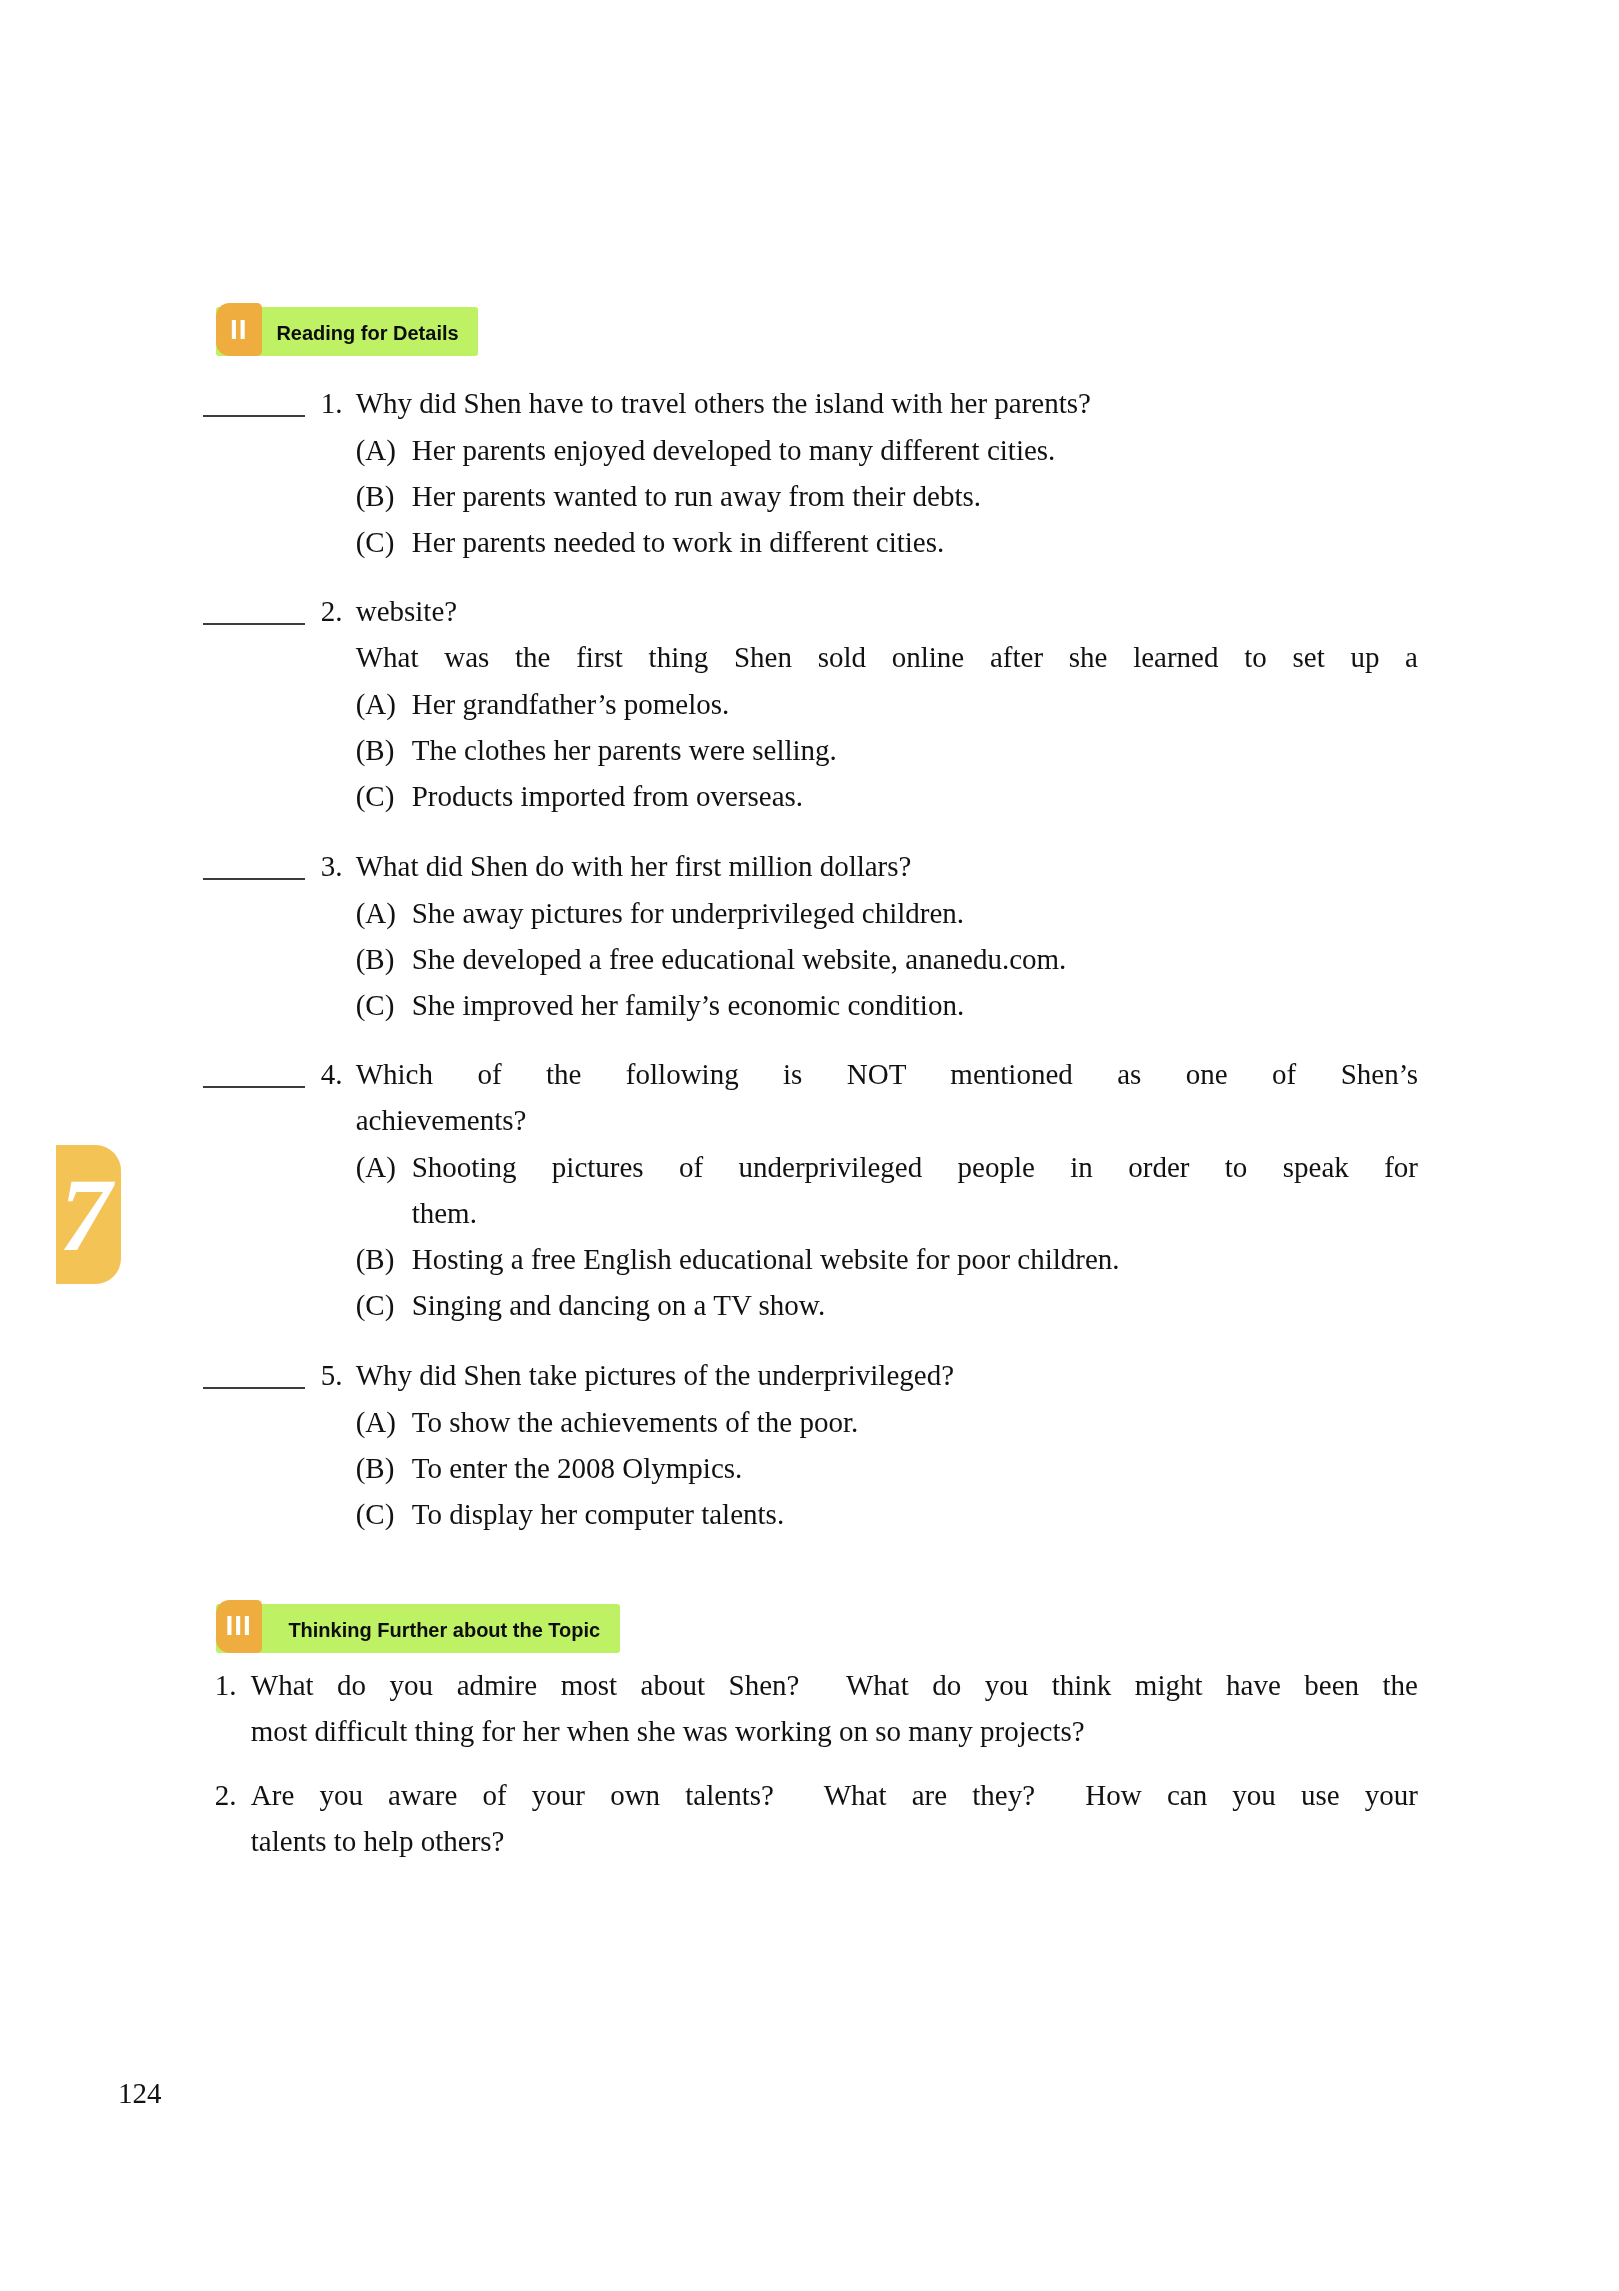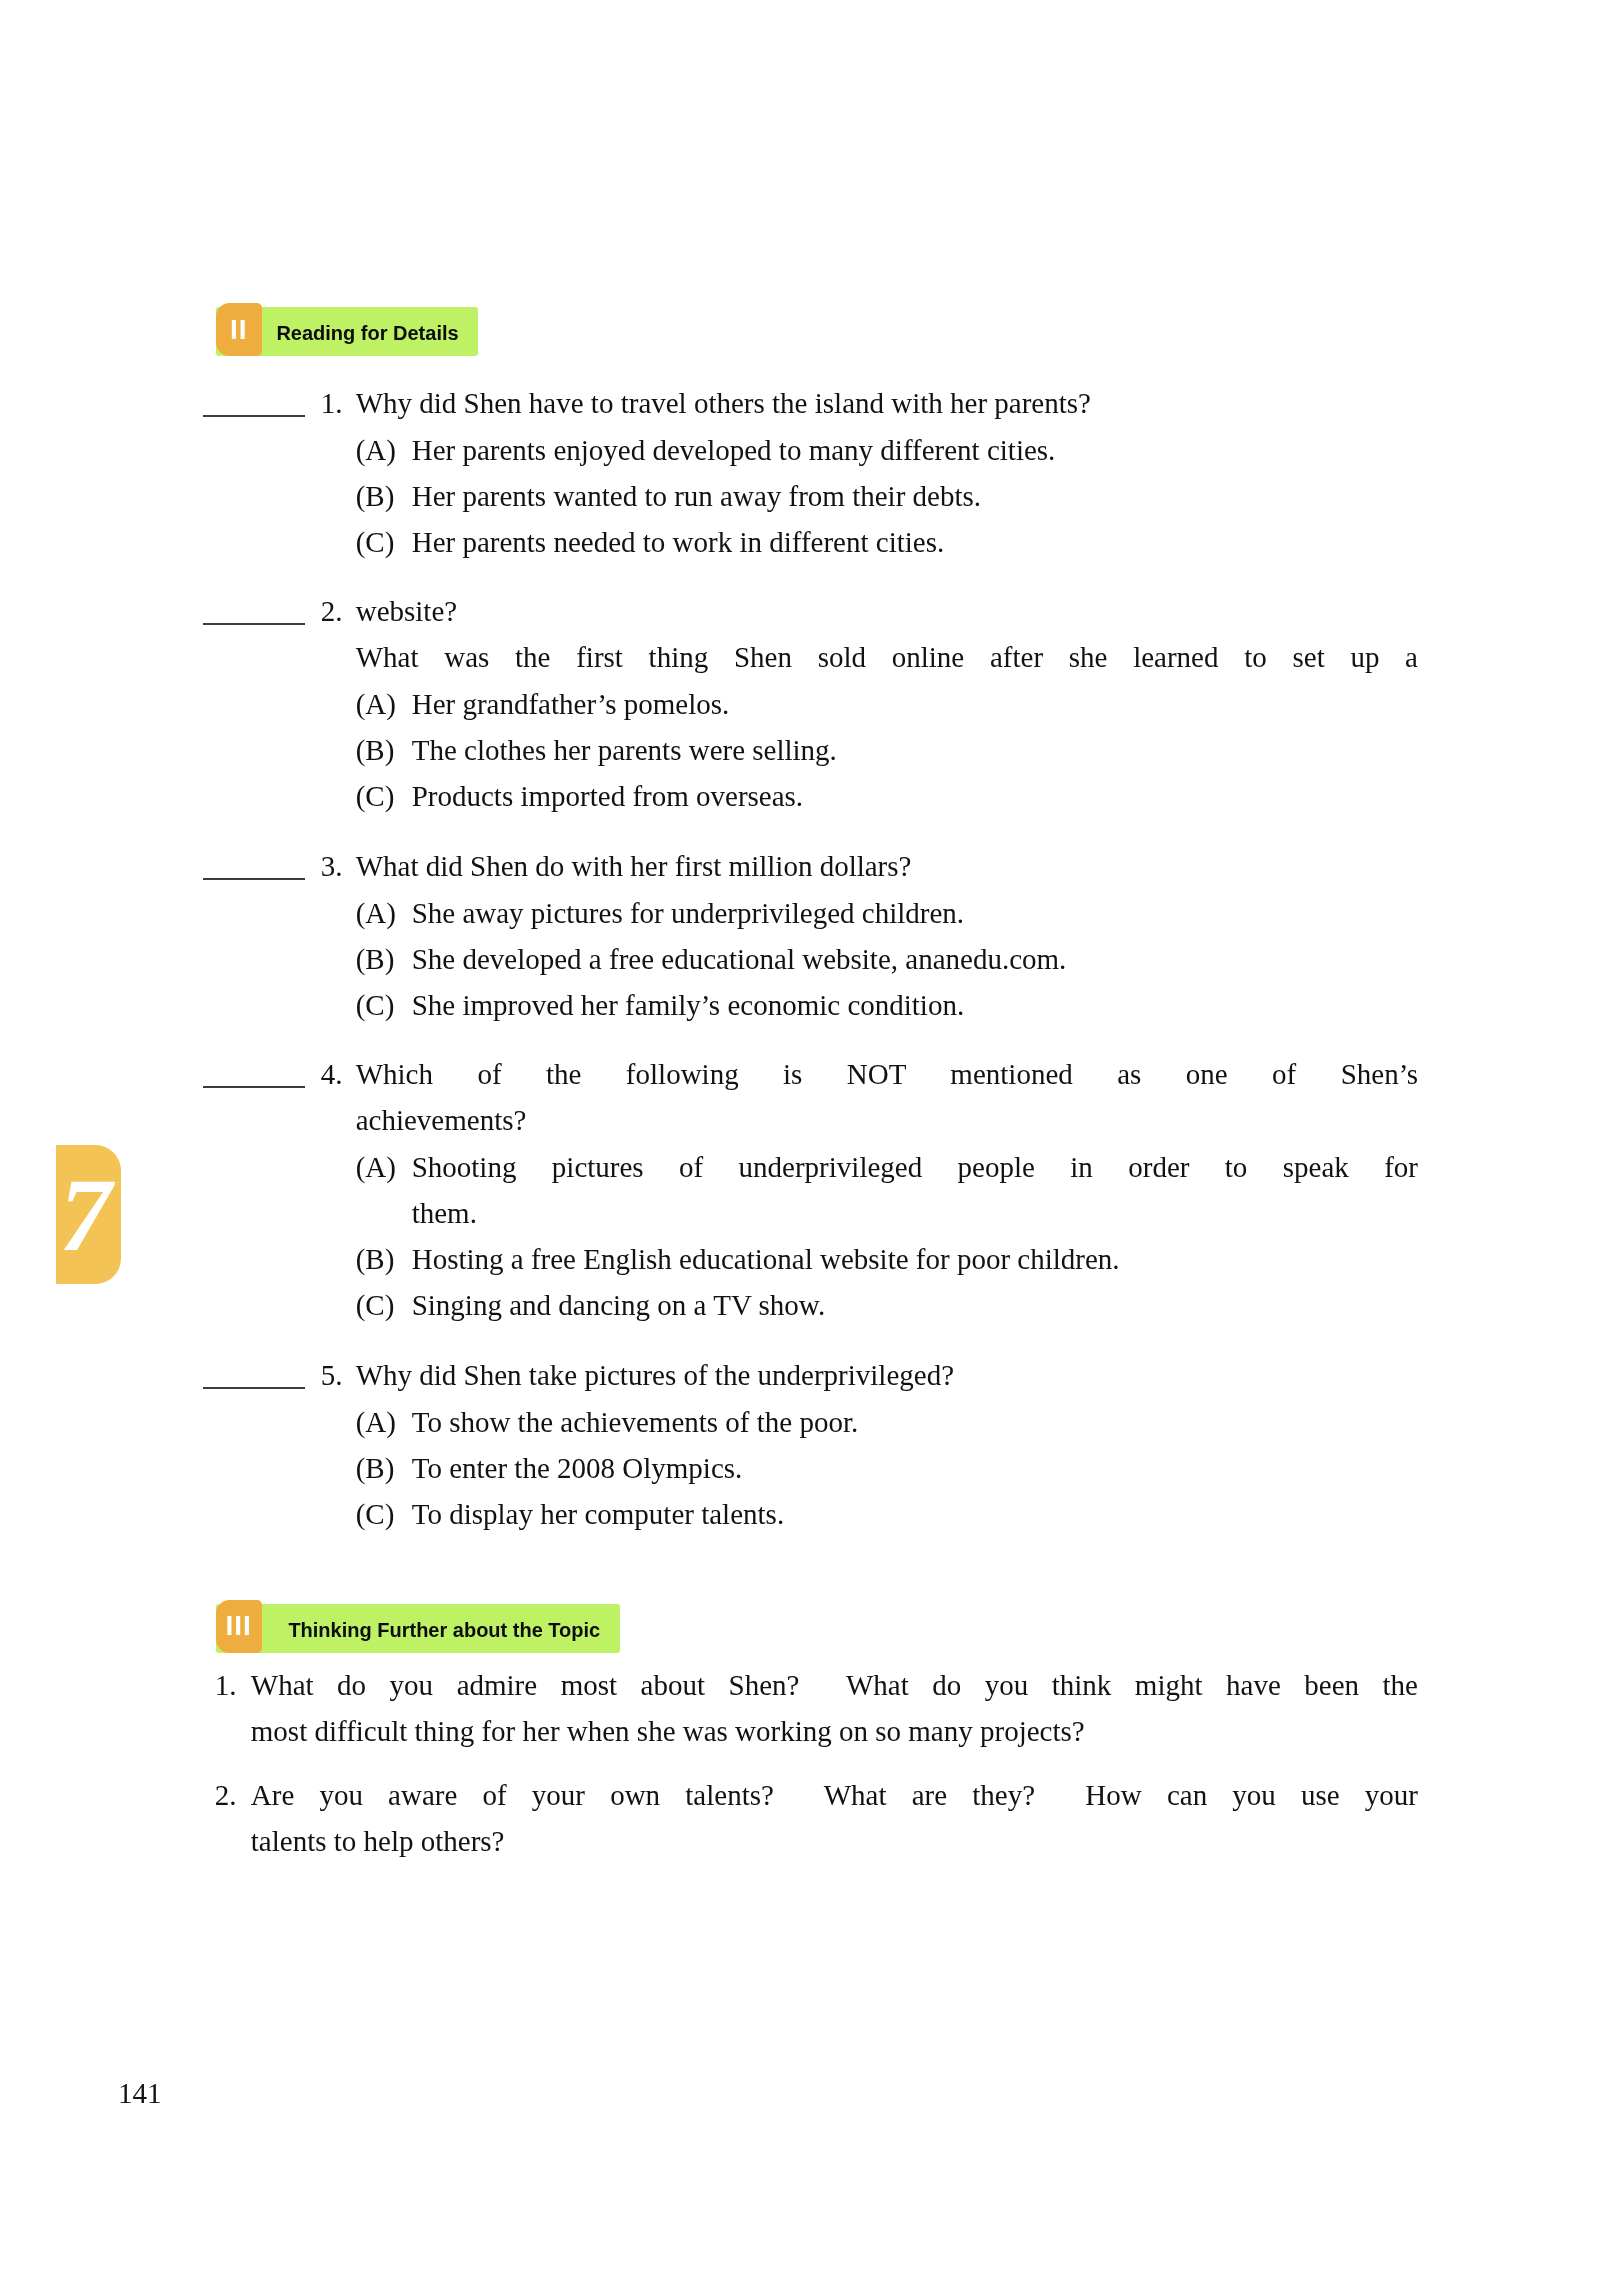--- a/index.html
+++ b/index.html
@@ -251,14 +251,14 @@
   <div class="tf-item">
     <span class="tf-num">2.</span>
     <div class="tf-text">
       <div class="line just">Are you aware of your own talents?  What are they?  How can you use your</div>
       <div class="line">talents to help others?</div>
     </div>
   </div>
 
 </div>
 
-<div class="page-number">141</div>
+<div class="page-number">124</div>
 
 
 </body></html>

